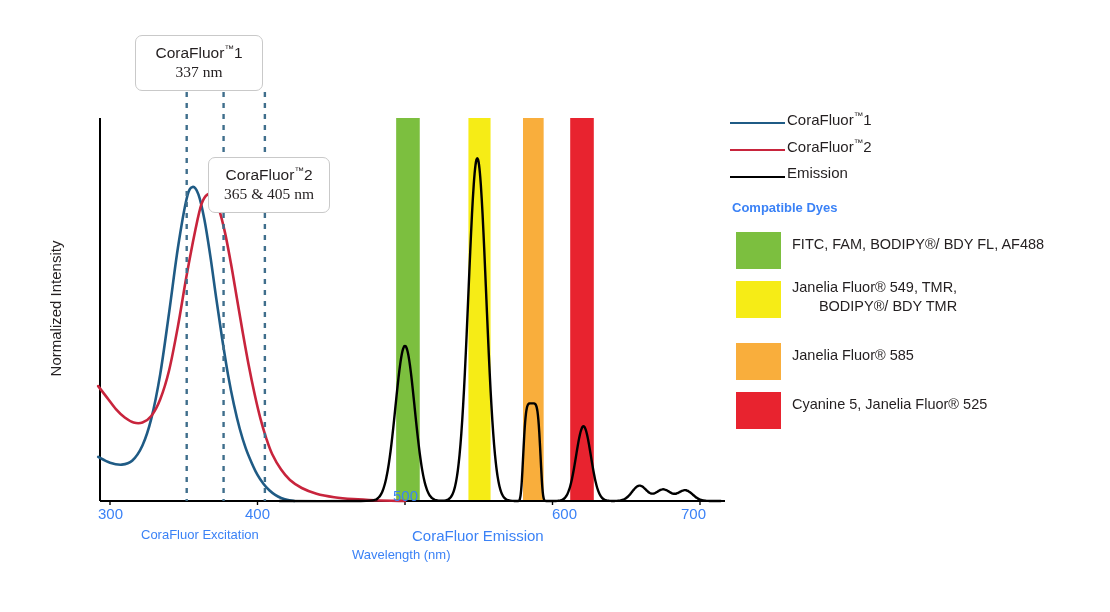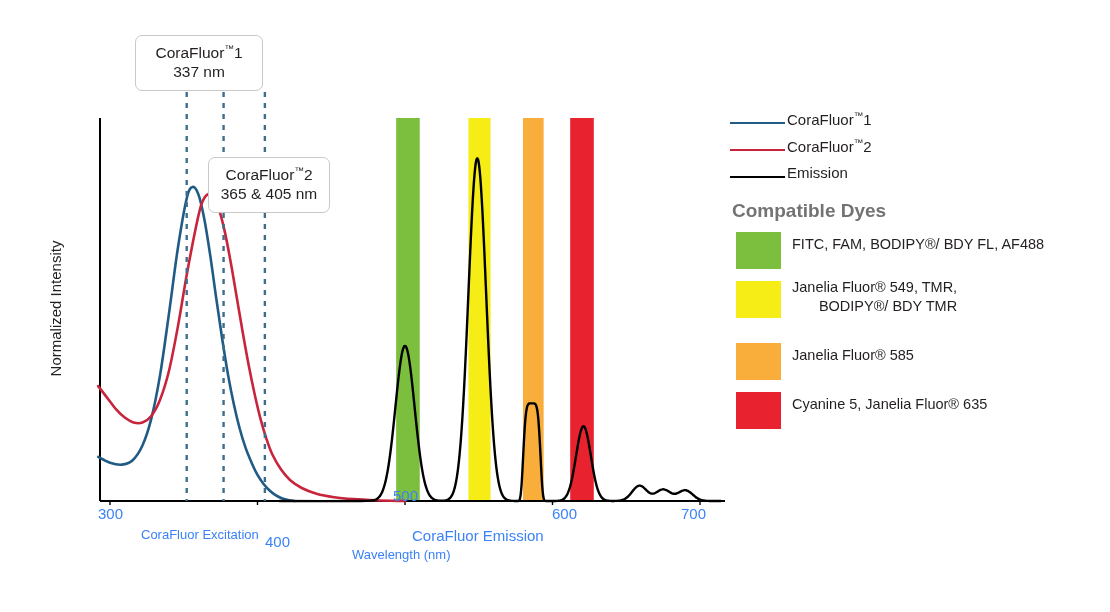--- a/index.html
+++ b/index.html
@@ -24,31 +24,31 @@
     border-radius:7px;
     background:#ffffff;
     text-align:center;
     line-height:1.22;
     font-size:15.5px;
     color:#231f20;
     padding:7px 10px 8px 10px;
     box-sizing:border-box;
   }
   .callout .l1{display:block;white-space:nowrap;}
-  .callout .l2{display:block;white-space:nowrap;}
+  .callout .l2{display:block;white-space:nowrap;font-family:Liberation Serif, serif;}
   #callout-1{left:135px;top:35px;width:128px;}
   #callout-2{left:208px;top:157px;width:122px;}
   .tm{font-size:9.5px;vertical-align:6px;letter-spacing:0;}
 
   
   .axis-lab{
     position:absolute;font-size:15px;color:#3b82f6;white-space:nowrap;
   }
   #xtick-300{left:98px;top:505px;}
-  #xtick-400{left:245px;top:533px;margin-left:20px;}
+  #xtick-400{left:245px;top:505px;}
   #xtick-500{left:393px;top:487px;}
   #xtick-600{left:552px;top:505px;}
   #xtick-700{left:681px;top:505px;}
 
   #lab-exc{left:141px;top:527px;font-size:13px;}
   #lab-emi{left:412px;top:527px;font-size:15px;}
   #lab-wave{left:352px;top:547px;font-size:13px;}
 
   #ylabel{
     position:absolute;left:-12px;top:300px;
@@ -65,21 +65,21 @@
     position:absolute;left:0;top:12px;width:55px;height:0;
     border-top:2.4px solid #000;
   }
   .series-name{
     position:absolute;left:57px;top:0px;
     font-size:15px;color:#231f20;white-space:nowrap;
   }
 
   .dyes-title{
     position:absolute;left:2px;top:200px;
-    font-size:19px;font-weight:bold;color:#737373;
+    font-size:13px;font-weight:bold;color:#3b82f6;
   }
   .dye-list{position:absolute;left:4px;top:232px;width:380px;}
   .dye-row{position:relative;height:49px;}
   .dye-swatch{
     position:absolute;left:2px;top:0;width:45px;height:37px;
   }
   .dye-text{
     position:absolute;left:58px;top:3px;
     font-size:14.5px;line-height:1.32;color:#231f20;
     white-space:pre-line;
@@ -164,19 +164,19 @@
           <div class="dye-swatch" style="background: rgb(246, 236, 22);"></div>
           <div class="dye-text">Janelia Fluor® 549, TMR,
 BODIPY®/ BDY TMR</div>
         </div>
         <div class="dye-row">
           <div class="dye-swatch" style="background: rgb(249, 174, 60);"></div>
           <div class="dye-text">Janelia Fluor® 585</div>
         </div>
         <div class="dye-row">
           <div class="dye-swatch" style="background: rgb(232, 35, 47);"></div>
-          <div class="dye-text">Cyanine 5, Janelia Fluor® 635</div>
+          <div class="dye-text">Cyanine 5, Janelia Fluor® 525</div>
         </div>
       </div>
 
   </div>
 
 </div>
 
 </body></html>

